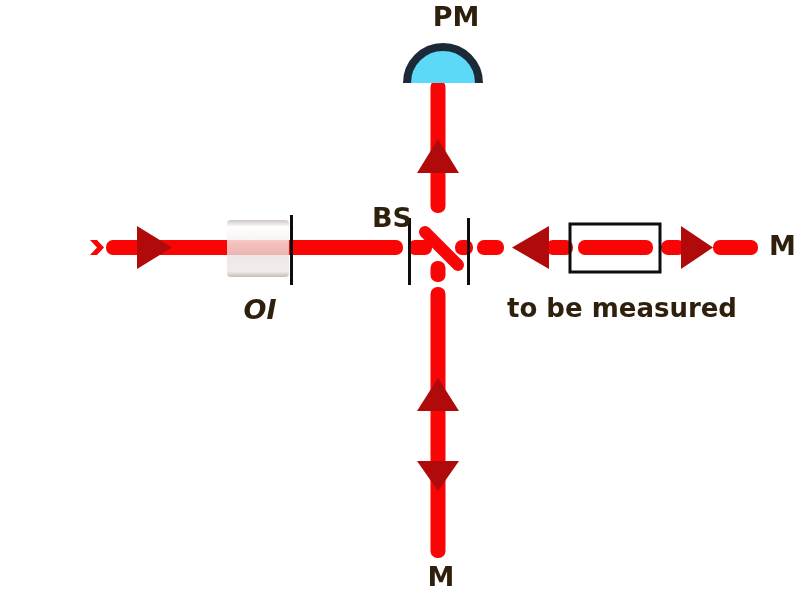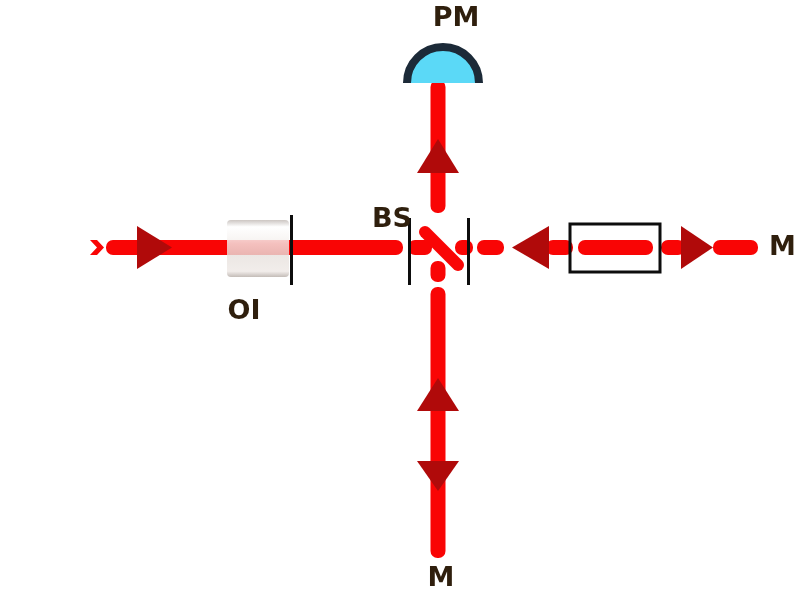--- a/index.html
+++ b/index.html
@@ -26,21 +26,21 @@
     position: absolute;
     color: var(--label-text);
     font-weight: 700;
     font-size: 27px;
     line-height: 1.1;
     white-space: nowrap;
     transform: translateX(-50%);
   }
   .lbl-pm        { left: 456px; top: 2px; }
   .lbl-bs        { left: 374px; top: 203px; margin-left: 18px; }
-  .lbl-oi        { left: 244px; top: 295px; }
+  .lbl-oi        { left: 260px; top: 295px; font-style: italic; }
   .lbl-m-bottom  { left: 441px; top: 562px; }
   .lbl-m-right   { left: 769px; top: 231px; transform: none; }
   .lbl-sample {
     position: absolute;
     left: 622px; top: 293px;
     transform: translateX(-50%);
     color: var(--label-text);
     font-weight: 700;
     font-size: 26px;
     line-height: 31px;
@@ -101,15 +101,16 @@
     <path class="dome-fill" d="M 410 83 A 33 33 0 0 1 476 83 Z"></path>
     <path class="dome-stroke" d="M 407 83 A 36 36 0 0 1 479 83"></path>
   </svg>
 
   <div class="lbl lbl-pm">PM</div>
   <div class="lbl lbl-bs">BS</div>
   <div class="lbl lbl-oi">OI</div>
   <div class="lbl lbl-m-right">M</div>
   <div class="lbl lbl-m-bottom">M</div>
   <div class="lbl-sample">
+    <div>to be measured</div>
   </div>
 
 </div>
 
 </body></html>

